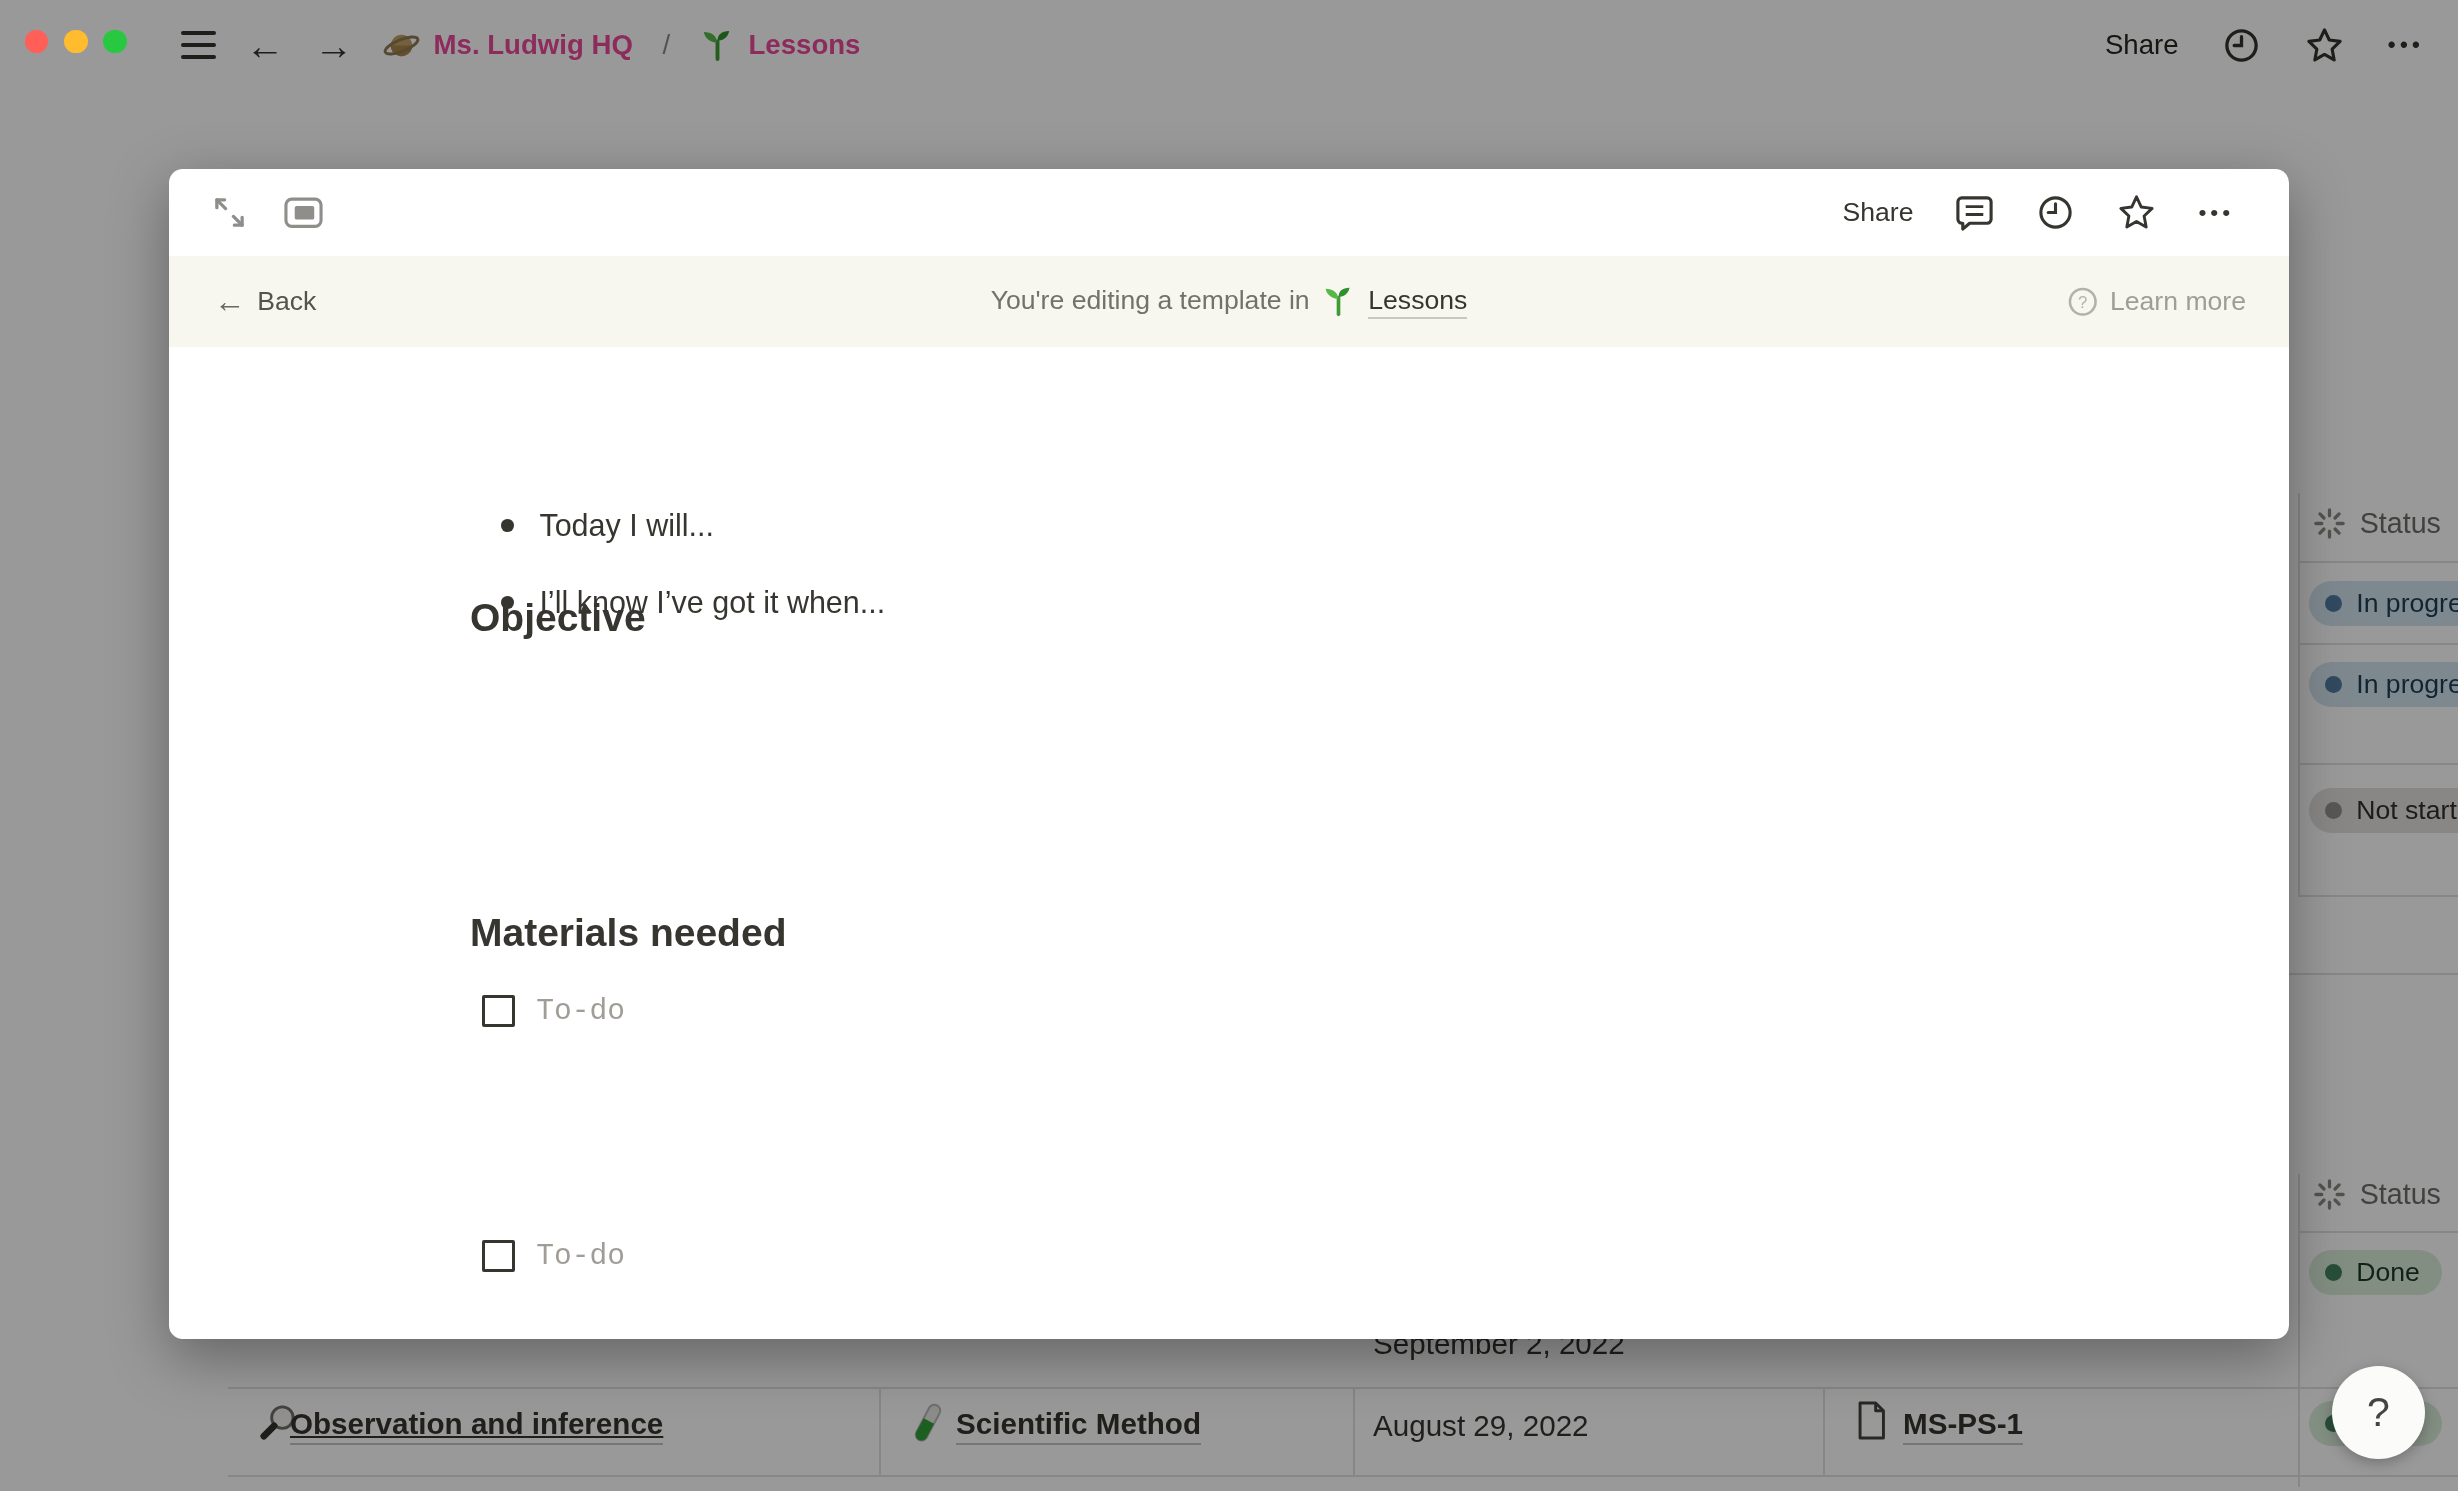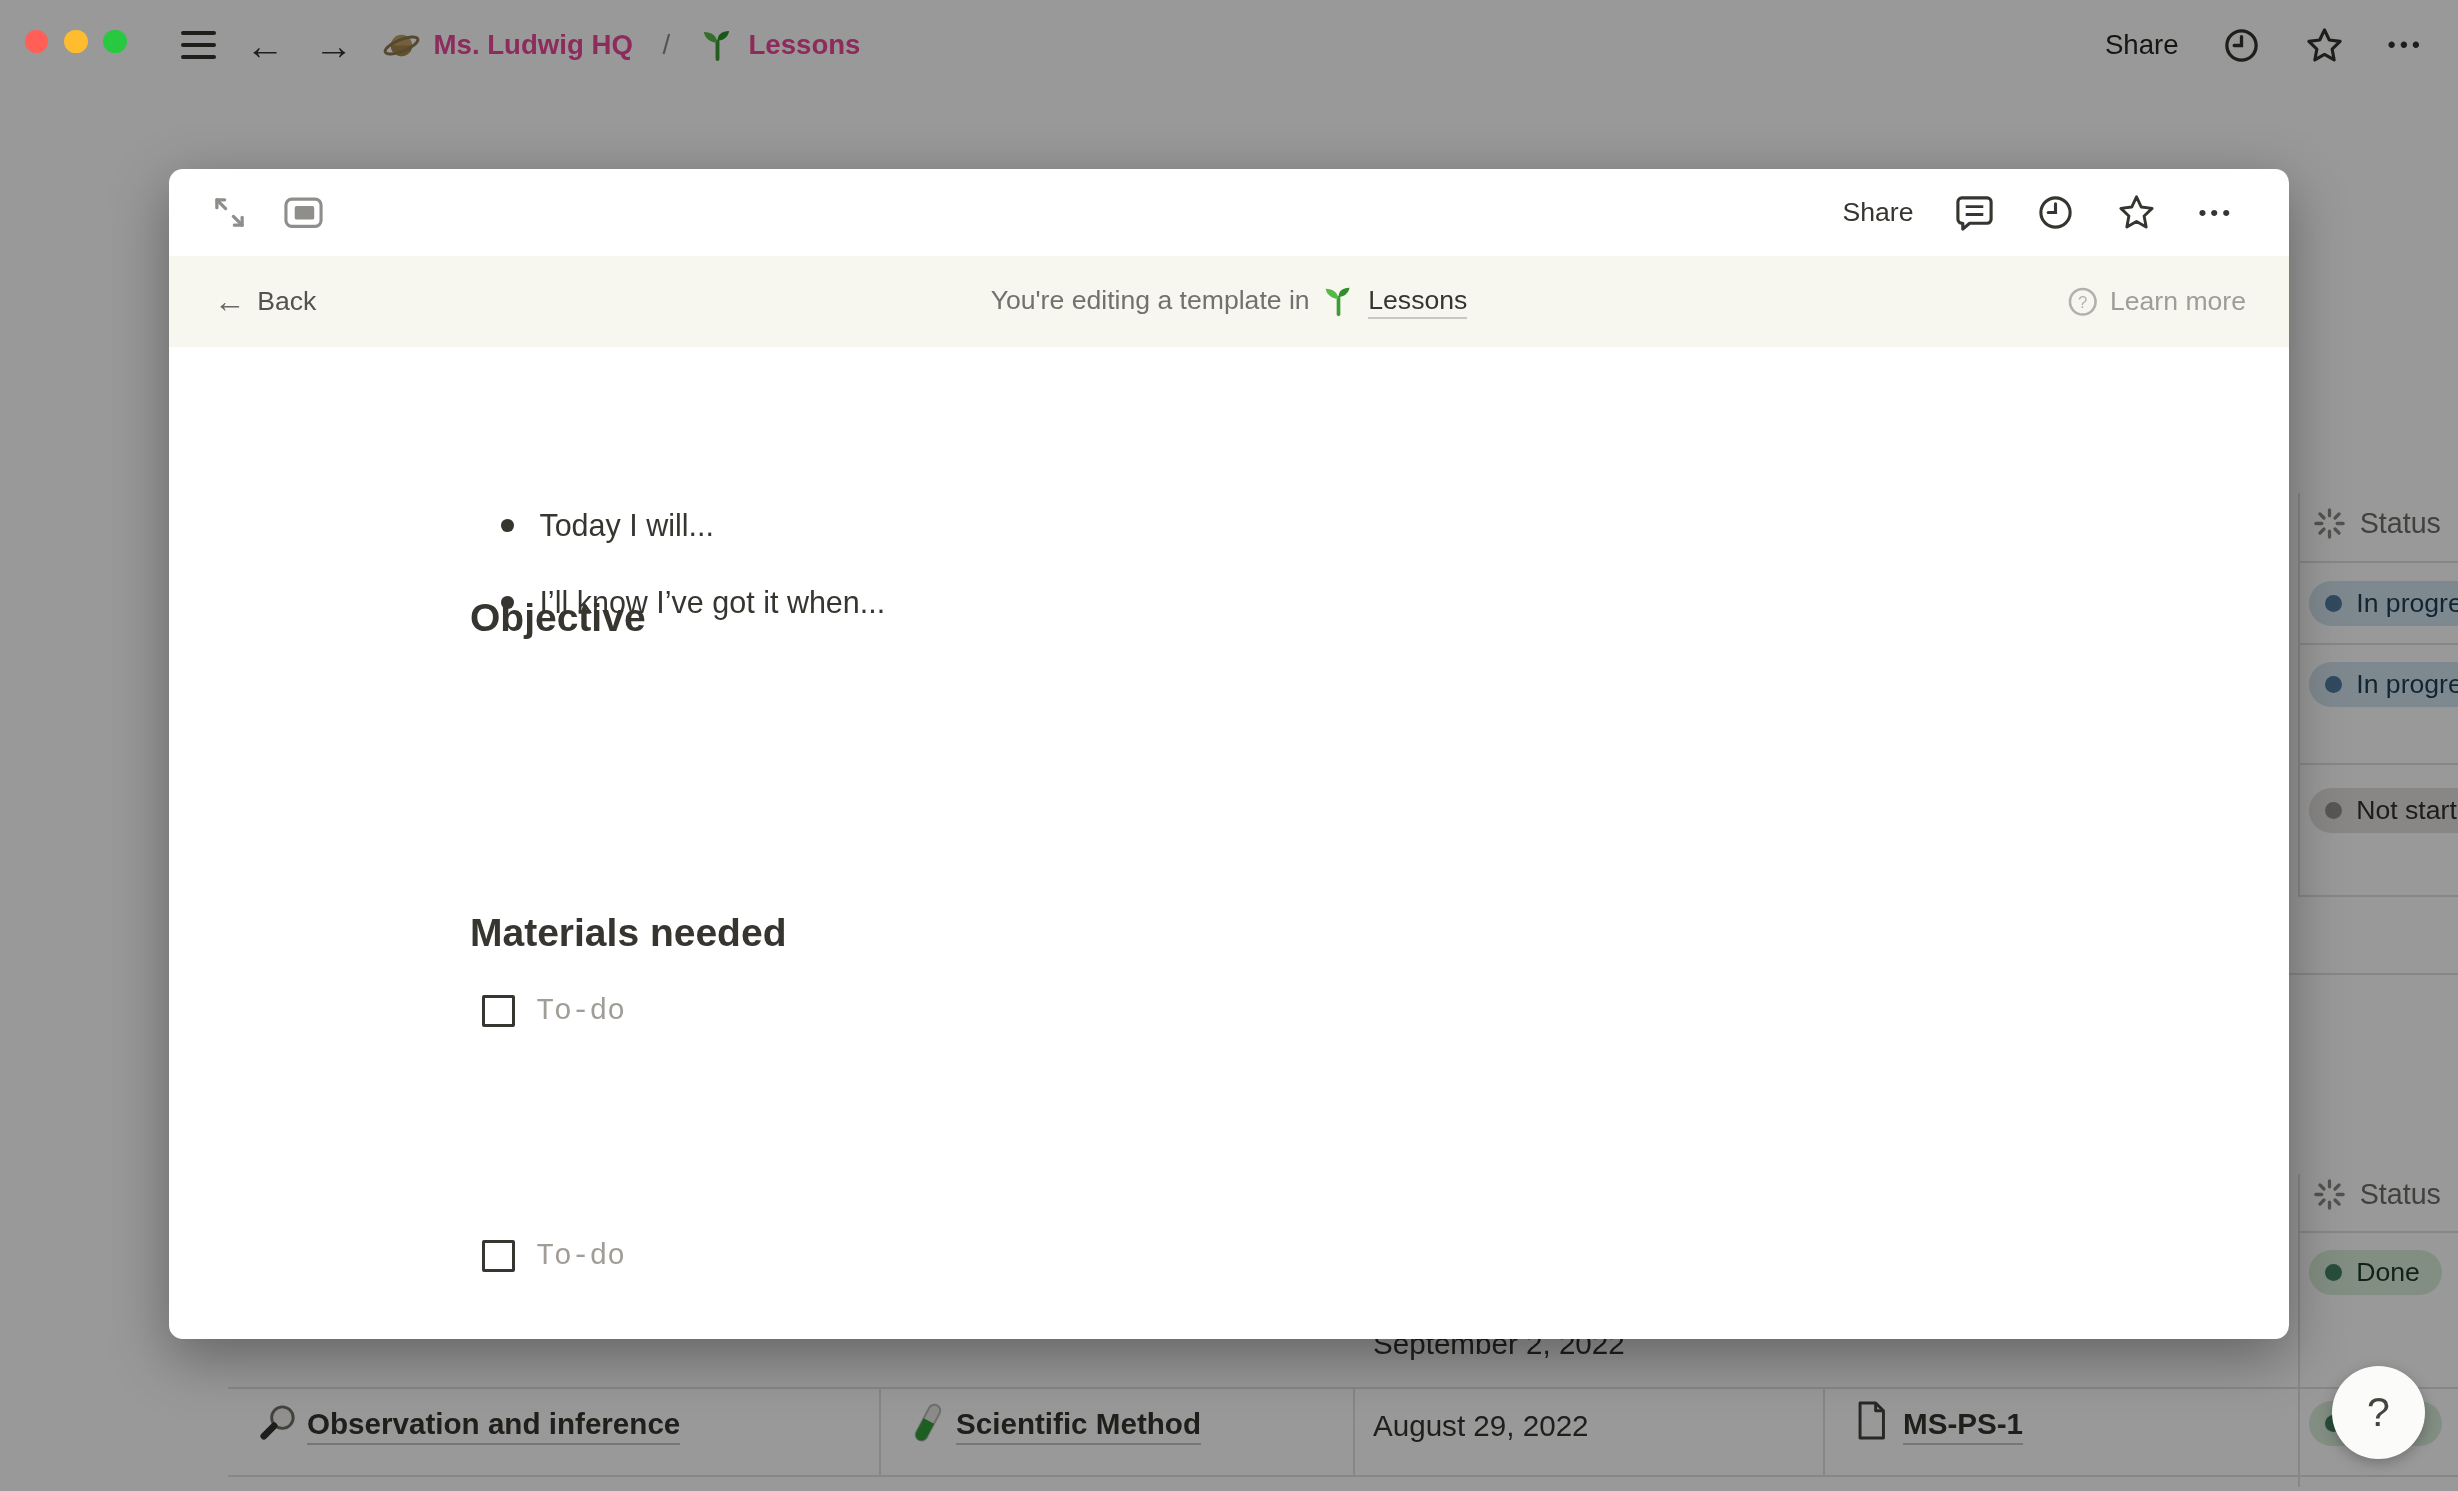--- a/index.html
+++ b/index.html
@@ -188,21 +188,21 @@
       <div class="cell-text cell-date" style="left:1373px; top:1327px;">September 2, 2022</div>
 
       <div class="hline" style="left:228px; top:1387px; width:2231px;"></div>
 
       <div class="row-icon" style="left:258px; top:1403px;">
         <svg width="41" height="41" viewBox="0 0 42 42">
           <circle cx="25" cy="15" r="11" fill="#f2f1ee" stroke="#6f6e6a" stroke-width="3"></circle>
           <line x1="16.5" y1="23.5" x2="6" y2="34" stroke="#32312d" stroke-width="7" stroke-linecap="round"></line>
         </svg>
       </div>
-      <div class="cell-text cell-title" style="left:307px; top:1407px;">Observation and inference</div>
+      <div class="cell-text cell-title" style="left:290px; top:1407px;text-decoration:underline;">Observation and inference</div>
 
       <div class="vline" style="left:879px; top:1387px; height:88px;"></div>
       <div class="row-icon" style="left:906px; top:1401px;">
         <svg width="43" height="45" viewBox="0 0 44 46">
           <g transform="rotate(28 22 23)">
             <rect x="16" y="2" width="12" height="40" rx="6" fill="#e9e9e7" stroke="#b9b8b4" stroke-width="2"></rect>
             <path d="M16 20 h12 v16 a6 6 0 0 1 -12 0 Z" fill="#2f9e38"></path>
           </g>
         </svg>
       </div>

